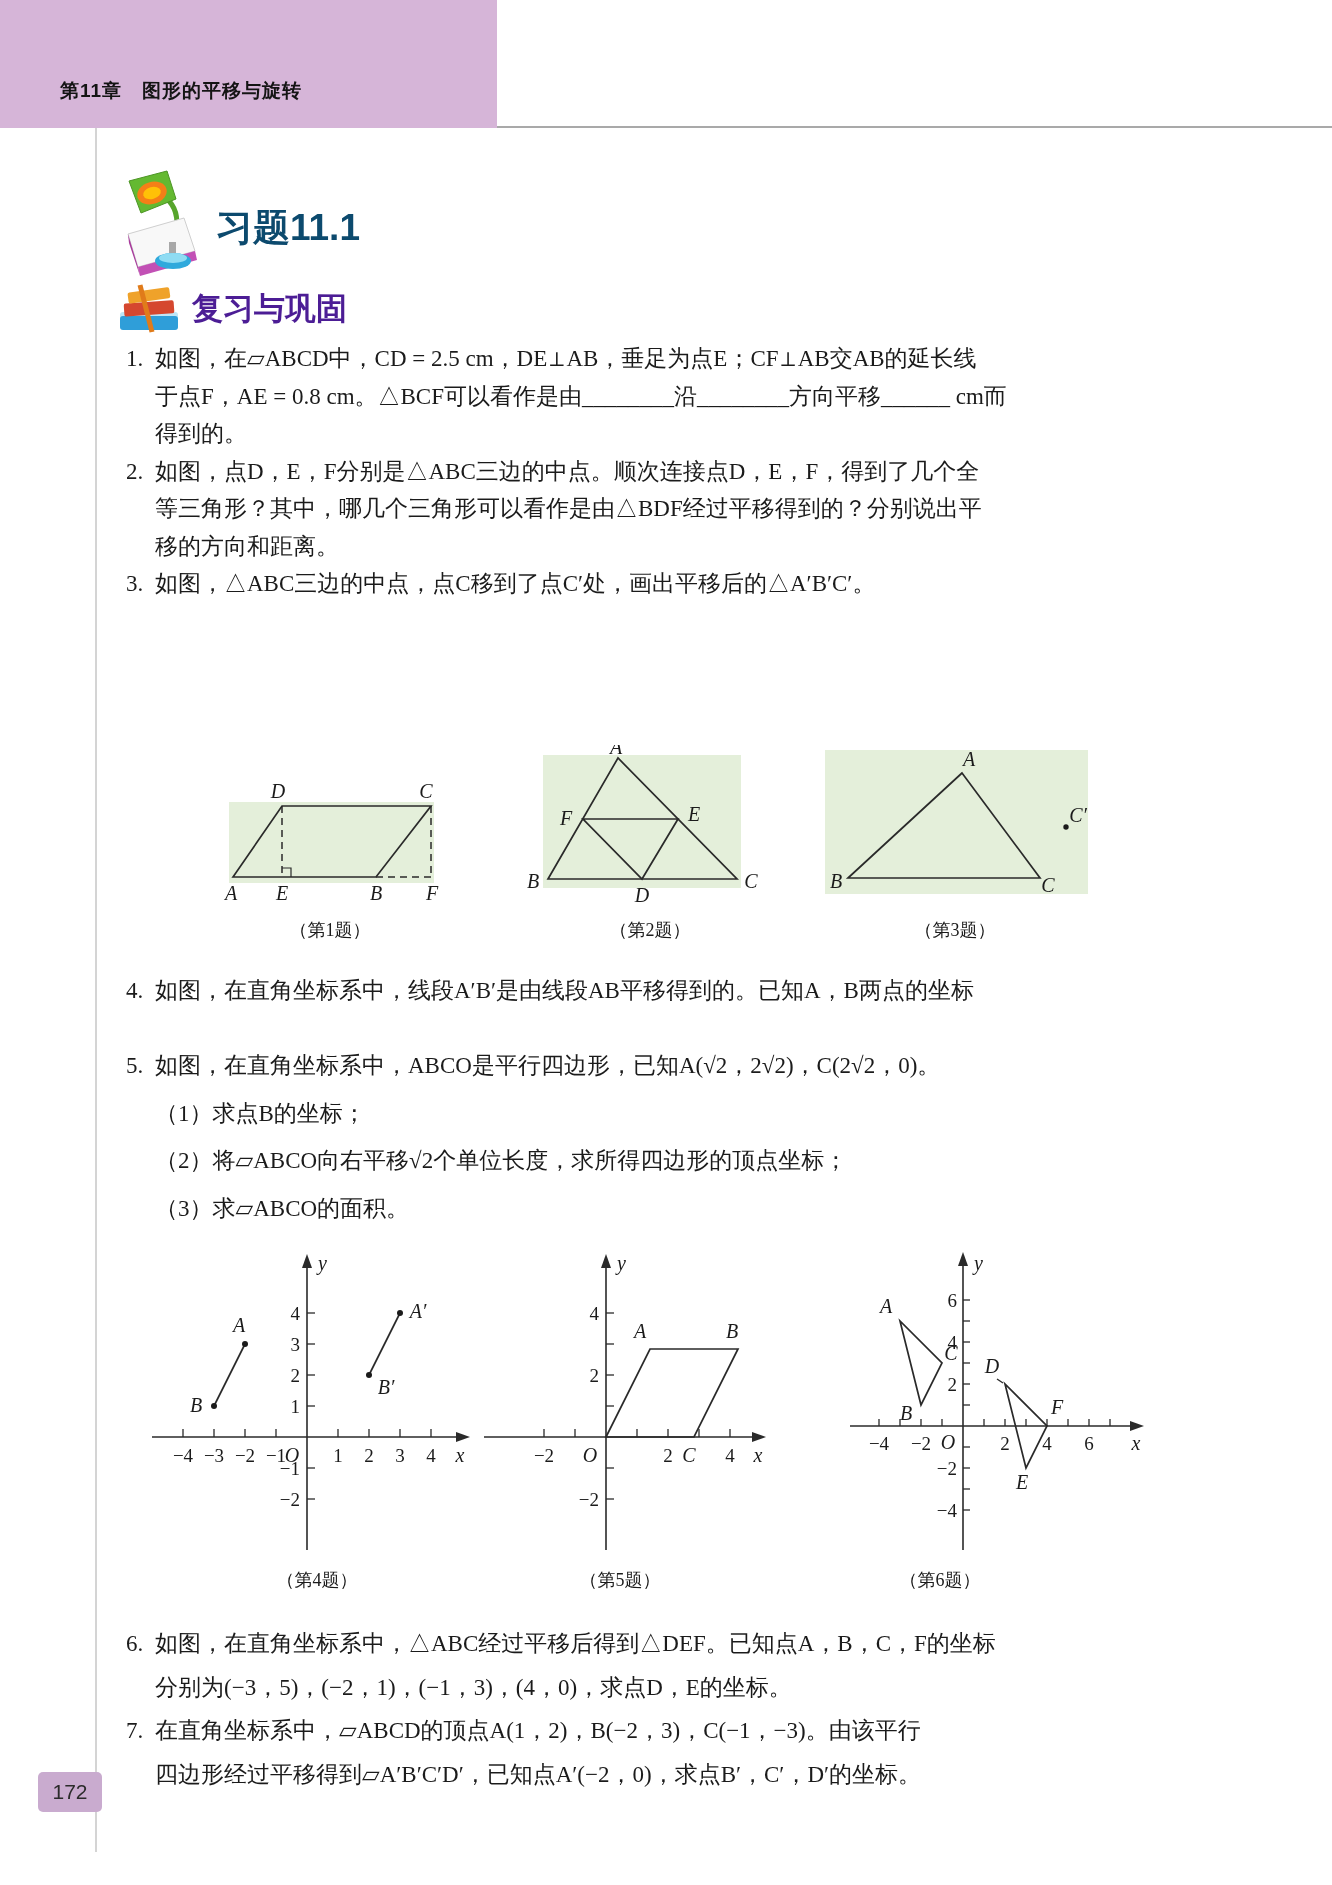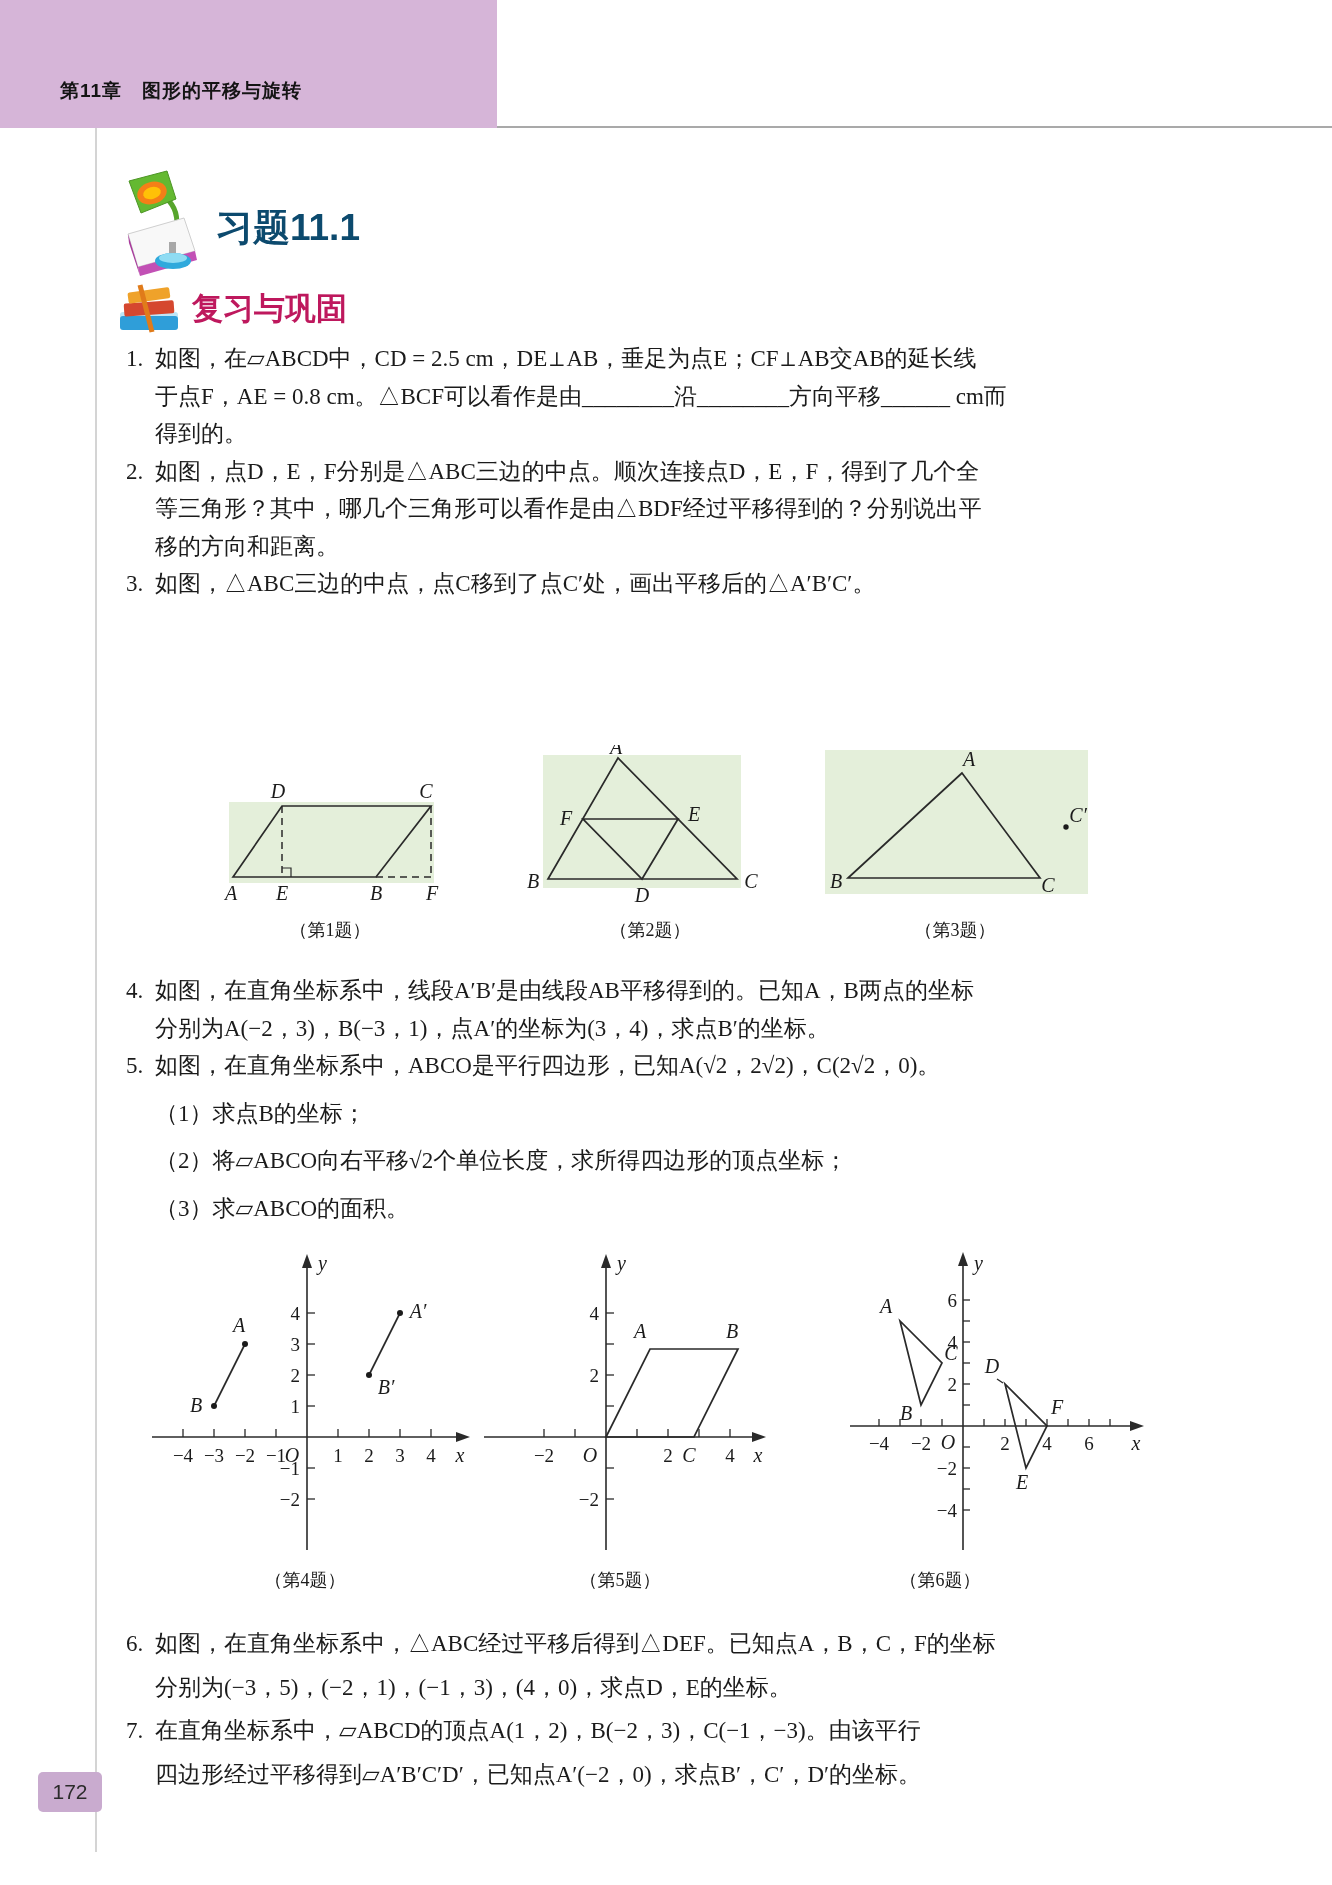--- a/index.html
+++ b/index.html
@@ -5,21 +5,21 @@
   html,body{margin:0;padding:0;background:#ffffff;}
   .page{position:relative;width:1332px;height:1885px;background:#ffffff;overflow:hidden;
         font-family:"Liberation Serif",serif;color:#1b1b1b;}
   .band{position:absolute;left:0;top:0;width:497px;height:128px;background:#d6b5d8;}
   .band-title{position:absolute;left:60px;top:78px;font-family:"Liberation Sans",sans-serif;
         font-weight:bold;font-size:19px;color:#141414;letter-spacing:1px;white-space:nowrap;}
   .hrule{position:absolute;left:497px;top:126px;width:835px;height:2px;background:#a9a9a9;}
   .vrule{position:absolute;left:95px;top:128px;width:2px;height:1724px;background:#d4d4d4;}
   .section-title{position:absolute;left:216px;top:203px;font-family:"Liberation Sans",sans-serif;
         font-weight:bold;font-size:37px;color:#0c4a6e;}
-  .subsection-title{position:absolute;left:192px;top:288px;font-weight:bold;font-size:31px;color:#be185d;}
+  .subsection-title{position:absolute;left:192px;top:288px;font-weight:bold;font-size:31px;color:#4c1d95;}
   .icon{position:absolute;}
   .tline{position:absolute;font-size:23px;white-space:nowrap;}
   .pnum{display:inline-block;width:29px;}
   .fig{position:absolute;}
   .figcap{position:absolute;font-size:18px;text-align:center;}
   .badge{position:absolute;left:38px;top:1772px;width:64px;height:40px;background:#c9abcf;
         border-radius:5px;text-align:center;line-height:40px;font-family:"Liberation Sans",sans-serif;
         font-size:21px;color:#2b2b2b;}
   svg{display:block;}
   .geo{stroke:#2a2a2a;stroke-width:1.7;fill:none;}
@@ -123,21 +123,20 @@
       <circle class="dot" cx="246" cy="82" r="2.7"></circle>
       <text class="lbl" x="149" y="21" text-anchor="middle">A</text>
       <text class="lbl" x="16" y="143" text-anchor="middle">B</text>
       <text class="lbl" x="228" y="147" text-anchor="middle">C</text>
       <text class="lbl" x="258" y="77" text-anchor="middle">C′</text>
     </svg>
   </div>
   <div class="figcap" style="left:820px;top:918px;width:270px;">（第3题）</div>
 
   <div class="tline" style="left:126px;top:975px;"><span class="pnum">4.</span><span>如图，在直角坐标系中，线段A′B′是由线段AB平移得到的。已知A，B两点的坐标</span></div>
-  <div class="tline" style="left:155px;top:1013px;">分别为A(−2，3)，B(−3，1)，点A′的坐标为(3，4)，求点B′的坐标。</div>
 
   <div class="tline" style="left:126px;top:1050px;"><span class="pnum">5.</span><span>如图，在直角坐标系中，ABCO是平行四边形，已知A(√2，2√2)，C(2√2，0)。</span></div>
   <div class="tline" style="left:155px;top:1098px;">（1）求点B的坐标；</div>
   <div class="tline" style="left:155px;top:1145px;">（2）将▱ABCO向右平移√2个单位长度，求所得四边形的顶点坐标；</div>
   <div class="tline" style="left:155px;top:1193px;">（3）求▱ABCO的面积。</div>
 
   <div class="fig" style="left:140px;top:1250px;">
     <svg width="330" height="310" viewBox="0 0 330 310">
       <line class="axis" x1="167" y1="16" x2="167" y2="300"></line>
       <polygon class="arrow" points="162,18 167,4 172,18"></polygon>
@@ -183,21 +182,21 @@
         <circle class="dot" cx="105" cy="94" r="3"></circle>
       <line class="geo" x1="229" y1="125" x2="260" y2="63"></line>
       <circle class="dot" cx="229" cy="125" r="3"></circle>
         <circle class="dot" cx="260" cy="63" r="3"></circle>
       <text class="lbl" x="99" y="82" text-anchor="middle">A</text>
       <text class="lbl" x="56" y="162" text-anchor="middle">B</text>
       <text class="lbl" x="278" y="68" text-anchor="middle">A′</text>
       <text class="lbl" x="246" y="144" text-anchor="middle">B′</text>
     </svg>
   </div>
-  <div class="figcap" style="left:140px;top:1568px;width:330px;">（第4题）</div>
+  <div class="figcap" style="left:152px;top:1568px;width:330px;">（第4题）</div>
 
   <div class="fig" style="left:470px;top:1250px;">
     <svg width="300" height="310" viewBox="0 0 300 310">
       <line class="axis" x1="136" y1="16" x2="136" y2="300"></line>
       <polygon class="arrow" points="131,18 136,4 141,18"></polygon>
       <line class="axis" x1="14" y1="187" x2="284" y2="187"></line>
       <polygon class="arrow" points="282,182 296,187 282,192"></polygon>
       <g>
         <line class="tickline" x1="74" y1="187" x2="74" y2="179"></line>
           <line class="tickline" x1="105" y1="187" x2="105" y2="179"></line>

